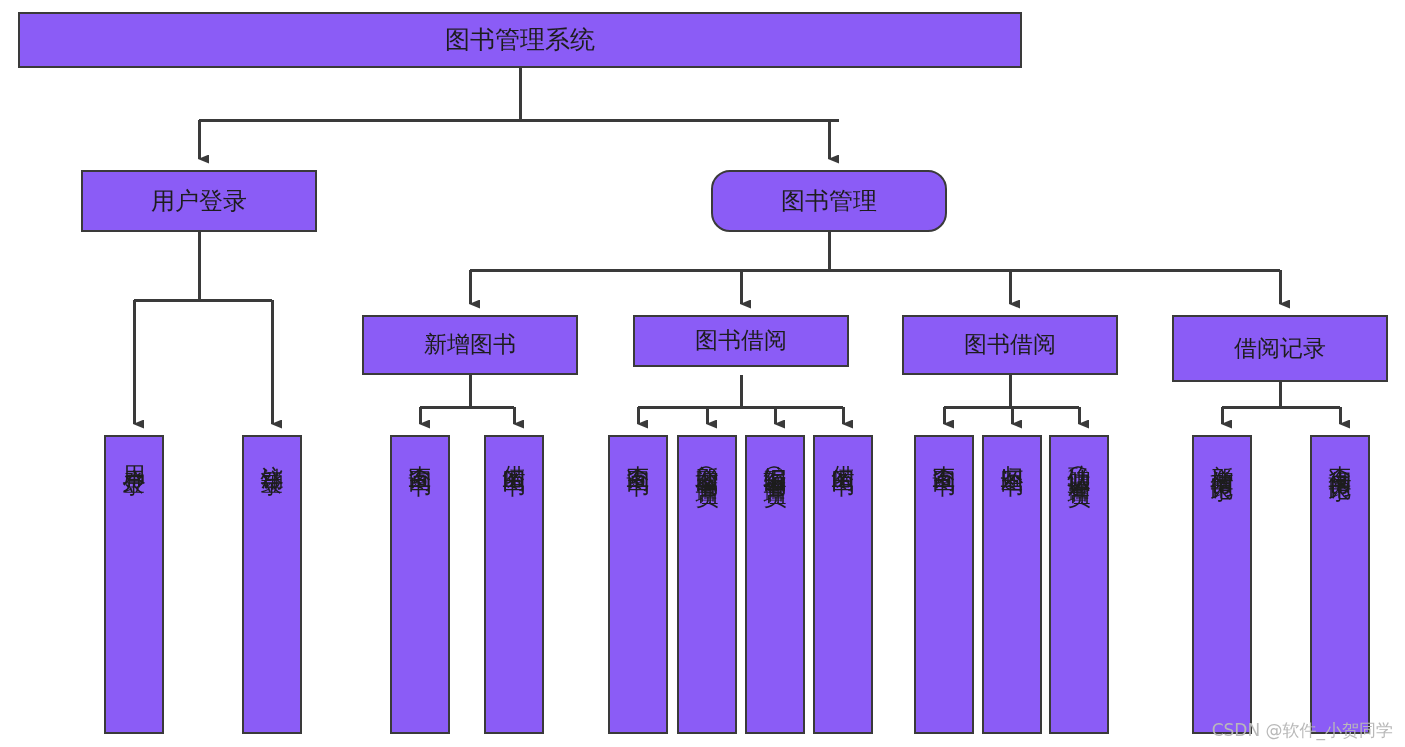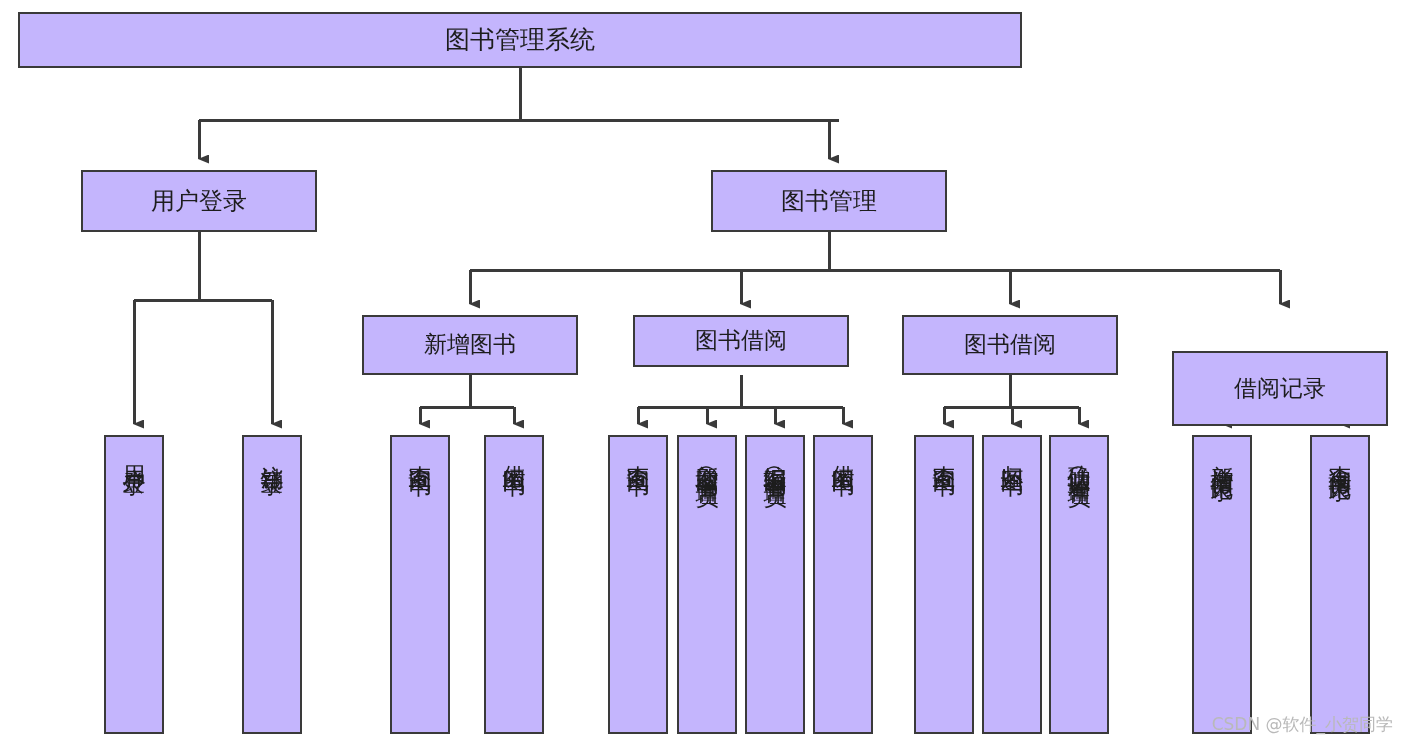--- a/index.html
+++ b/index.html
@@ -18,21 +18,21 @@
   #wires {
     position: absolute;
     left: 0;
     top: 0;
     width: 1405px;
     height: 747px;
   }
   .node {
     position: absolute;
     box-sizing: border-box;
-    background: #c4b5fd;
+    background: #8b5cf6;
     border: 2px solid #3a3a3a;
     display: flex;
     align-items: center;
     justify-content: center;
     z-index: 2;
   }
   .node-label {
     color: #1d1d1d;
     line-height: 1.18;
     white-space: nowrap;
@@ -49,21 +49,21 @@
     white-space: normal;
     max-height: 100%;
   }
   .leaf {
     align-items: flex-start;
     padding-top: 10px;
   }
   #watermark {
     position: absolute;
     right: 12px;
-    bottom: 11px;
+    bottom: 5px;
     font-size: 17px;
     color: #b9b9b9;
     z-index: 5;
     white-space: nowrap;
     pointer-events: none;
   }
 </style>
 </head>
 <body>
 
@@ -121,33 +121,33 @@
     </g>
   </svg>
 
   <div id="nodes">
       <div class="node lvl1" style="left: 18px; top: 12px; width: 1004px; height: 56px;">
         <span class="node-label">图书管理系统</span>
       </div>
       <div class="node lvl2" style="left: 81px; top: 170px; width: 236px; height: 62px;">
         <span class="node-label">用户登录</span>
       </div>
-      <div class="node lvl2" style="left: 711px; top: 170px; width: 236px; height: 62px;">
+      <div class="node lvl2" style="left: 711px; top: 170px; width: 236px; height: 62px; border-radius: 19px;">
         <span class="node-label">图书管理</span>
       </div>
       <div class="node lvl3" style="left: 362px; top: 315px; width: 216px; height: 60px;">
         <span class="node-label">新增图书</span>
       </div>
       <div class="node lvl3" style="left: 633px; top: 315px; width: 216px; height: 52px;">
         <span class="node-label">图书借阅</span>
       </div>
       <div class="node lvl3" style="left: 902px; top: 315px; width: 216px; height: 60px;">
         <span class="node-label">图书借阅</span>
       </div>
-      <div class="node lvl3" style="left: 1172px; top: 315px; width: 216px; height: 75px; margin-top: 36px;">
+      <div class="node lvl3" style="left: 1172px; top: 315px; width: 216px; height: 67px;">
         <span class="node-label">借阅记录</span>
       </div>
       <div class="node leaf" style="left: 104px; top: 435px; width: 60px; height: 299px;">
         <span class="node-label">用户登录</span>
       </div>
       <div class="node leaf" style="left: 242px; top: 435px; width: 60px; height: 299px;">
         <span class="node-label">注销登录</span>
       </div>
       <div class="node leaf" style="left: 390px; top: 435px; width: 60px; height: 299px;">
         <span class="node-label">查询图书</span>

